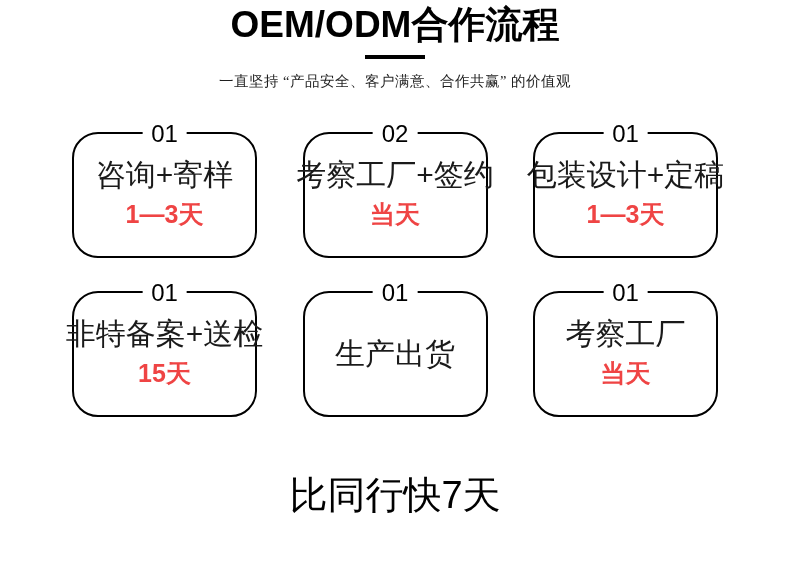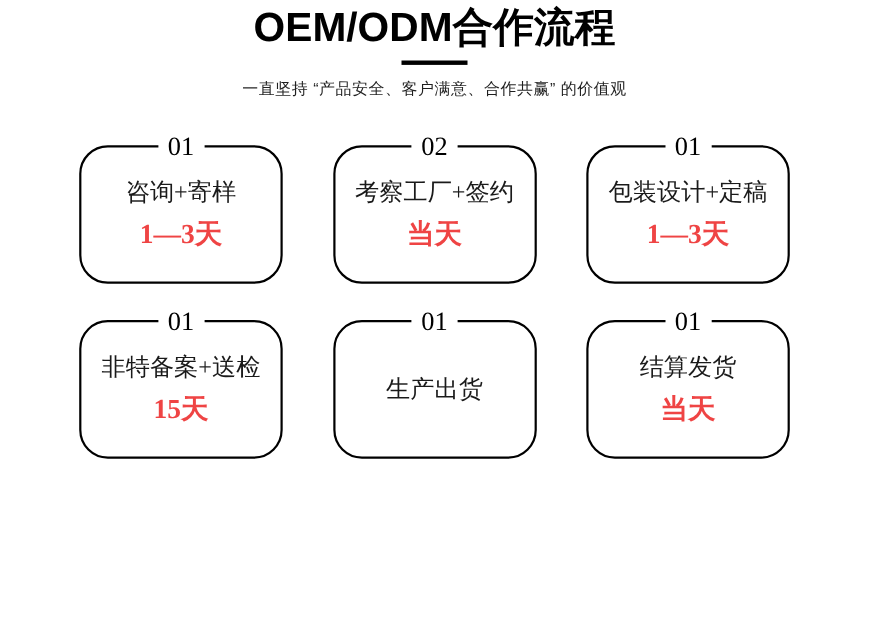--- a/index.html
+++ b/index.html
@@ -27,57 +27,57 @@
     background: #000000;
     margin: 11px auto 0 auto;
   }
   .subtitle {
     margin-top: 15px;
     text-align: center;
     font-size: 14.5px;
     line-height: 15px;
     color: #1f1f1f;
     letter-spacing: 0.5px;
+    font-family: Liberation Serif, serif;
   }
   .grid {
     width: 646px;
     margin: 43px auto 0 auto;
     display: grid;
     grid-template-columns: repeat(3, 185px);
     justify-content: space-between;
     row-gap: 33px;
   }
   .card {
     position: relative;
     height: 126px;
     border: 2px solid #000000;
     border-radius: 26px;
     background: #ffffff;
     display: flex;
     flex-direction: column;
     align-items: center;
     justify-content: center;
     gap: 14px;
-    font-family: Liberation Serif, serif;
   }
   .card-number {
     position: absolute;
     top: 0;
     left: 50%;
     transform: translate(-50%, -50%);
     background: #ffffff;
     padding: 0 9px;
     font-size: 24px;
     line-height: 24px;
     font-weight: 400;
     color: #000000;
     white-space: nowrap;
   }
   .card-label {
-    font-size: 22px;
+    font-size: 30px;
     line-height: 24px;
     color: #1a1a1a;
     white-space: nowrap;
   }
   .card-duration {
     font-size: 25px;
     line-height: 26px;
     font-weight: 700;
     color: #ef4444;
     white-space: nowrap;
@@ -126,20 +126,21 @@
       <div class="card-duration">15天</div>
     </div>
 
     <div class="card">
       <span class="card-number">01</span>
       <div class="card-label">生产出货</div>
     </div>
 
     <div class="card">
       <span class="card-number">01</span>
-      <div class="card-label">结算发货</div>
+      <div class="card-label">考察工厂</div>
       <div class="card-duration">当天</div>
     </div>
 
   </div>
 
+  <div class="slogan">比同行快7天</div>
 
 </div>
 
 </body></html>

